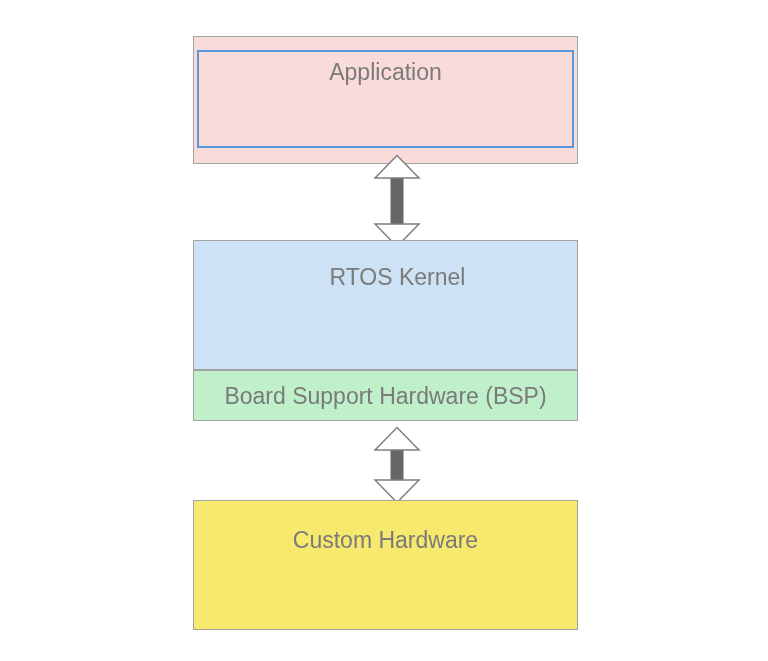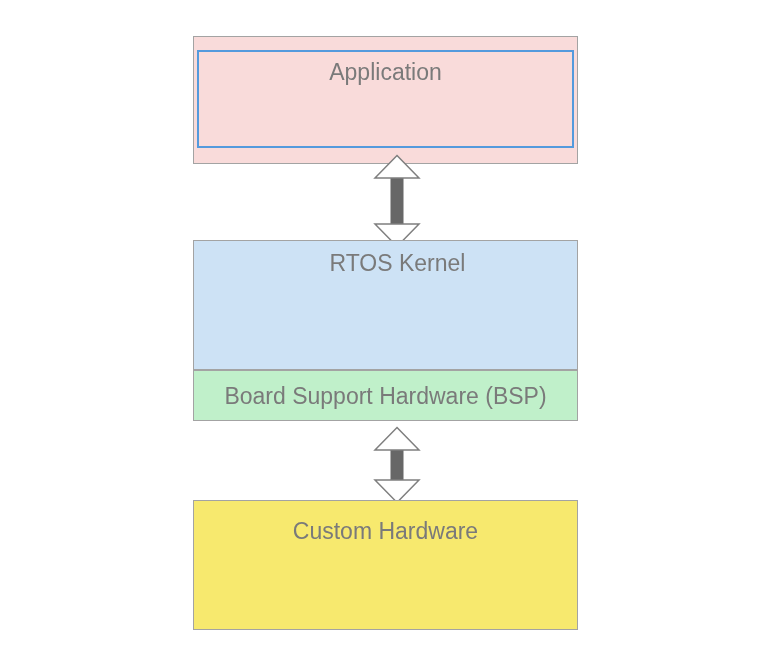--- a/index.html
+++ b/index.html
@@ -51,41 +51,41 @@
     width: 385px;
     box-sizing: border-box;
     border: 1.5px solid var(--box-border);
   }
   .rtos-part {
     height: 128px;
     box-sizing: content-box;
     background: var(--rtos-fill);
     border-bottom: 2px solid var(--box-border);
   }
-  .rtos-part .label { padding-top: 8px; margin-left: 24px; }
+  .rtos-part .label { padding-top: 22px; margin-left: 24px; }
   .bsp-part {
     height: 49px;
     background: var(--bsp-fill);
     display: flex;
     align-items: center;
     justify-content: center;
   }
 
   
   .hw-box {
     position: absolute;
     left: 193px;
     top: 500px;
     width: 385px;
     height: 130px;
     box-sizing: border-box;
     background: var(--hardware-fill);
     border: 1.5px solid var(--box-border);
   }
-  .hw-box .label { padding-top: 16px; }
+  .hw-box .label { padding-top: 25px; }
 
   
   .arrow { position: absolute; overflow: visible; }
   .arrow-1 { left: 374px; top: 154px; }
   .arrow-2 { left: 374px; top: 426px; }
   .arrow .head { fill: #ffffff; stroke: var(--arrow-outline); stroke-width: 1.5; }
   .arrow .shaft { fill: var(--arrow-shaft); }
 </style>
 </head>
 <body>

